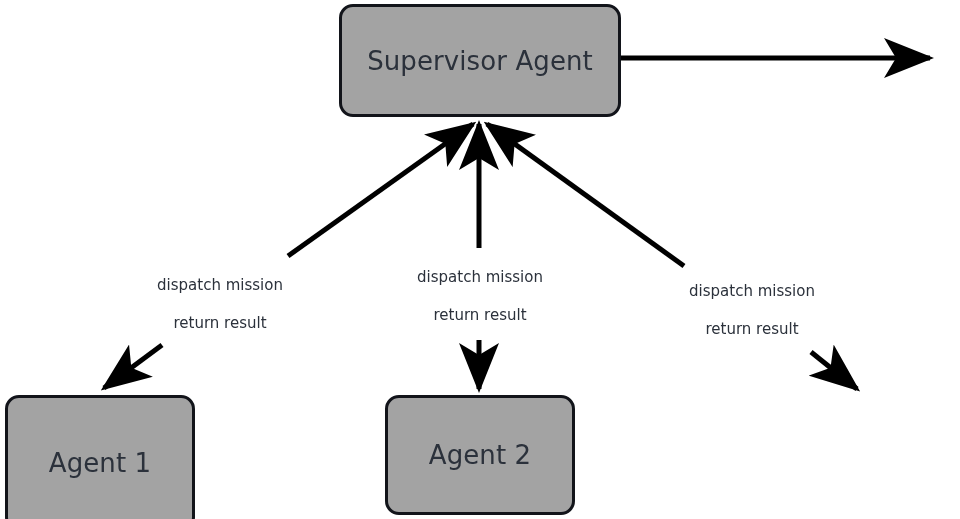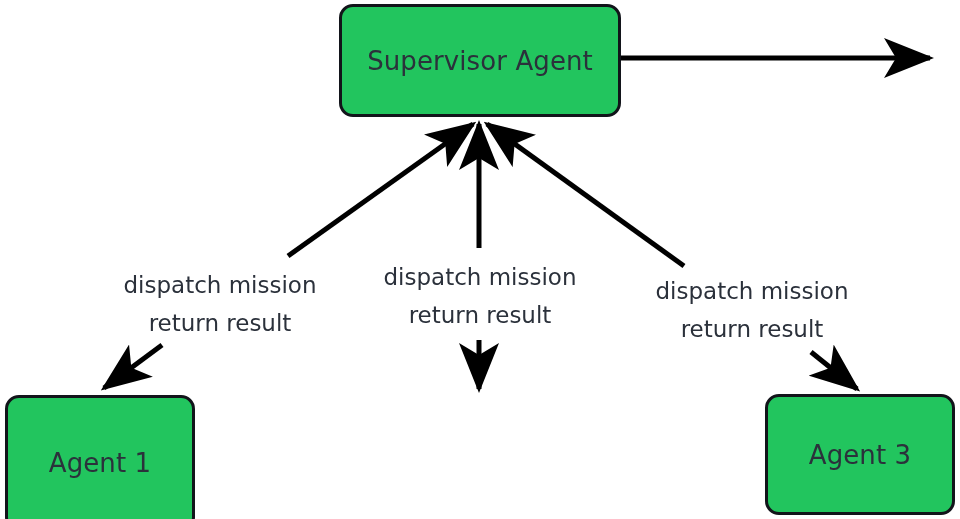--- a/index.html
+++ b/index.html
@@ -26,21 +26,21 @@
   .svg-layer {
     position: absolute;
     left: 0;
     top: 0;
     width: 960px;
     height: 519px;
   }
   .node-box {
     position: absolute;
     box-sizing: border-box;
-    background: #22c55e;
+    background: #a3a3a3;
     border: 3px solid #12141a;
     border-radius: 14px;
     display: flex;
     align-items: center;
     justify-content: center;
   }
   .node-label {
     font-size: 26px;
     font-weight: 400;
     color: #2b313b;
@@ -67,21 +67,21 @@
   }
   #node-agent-3 {
     left: 765px;
     top: 394px;
     width: 190px;
     height: 121px;
   }
   .edge-label {
     position: absolute;
     text-align: center;
-    font-size: 23px;
+    font-size: 15px;
     line-height: 38px;
     color: #2b313b;
     white-space: nowrap;
   }
   #edge-label-left {
     left: 100px;
     top: 266px;
     width: 240px;
   }
   #edge-label-middle {
@@ -147,24 +147,24 @@
   </svg>
 
   <div class="node-box" id="node-supervisor">
     <span class="node-label">Supervisor Agent</span>
   </div>
 
   <div class="node-box" id="node-agent-1">
     <span class="node-label">Agent 1</span>
   </div>
 
+  <div class="node-box" id="node-agent-2">
+    <span class="node-label">Agent 2</span>
+  </div>
 
-  <div class="node-box" id="node-agent-3">
-    <span class="node-label">Agent 3</span>
-  </div>
 
   <div class="edge-label" id="edge-label-left">
     <div>dispatch mission</div>
     <div>return result</div>
   </div>
 
   <div class="edge-label" id="edge-label-middle">
     <div>dispatch mission</div>
     <div>return result</div>
   </div>

